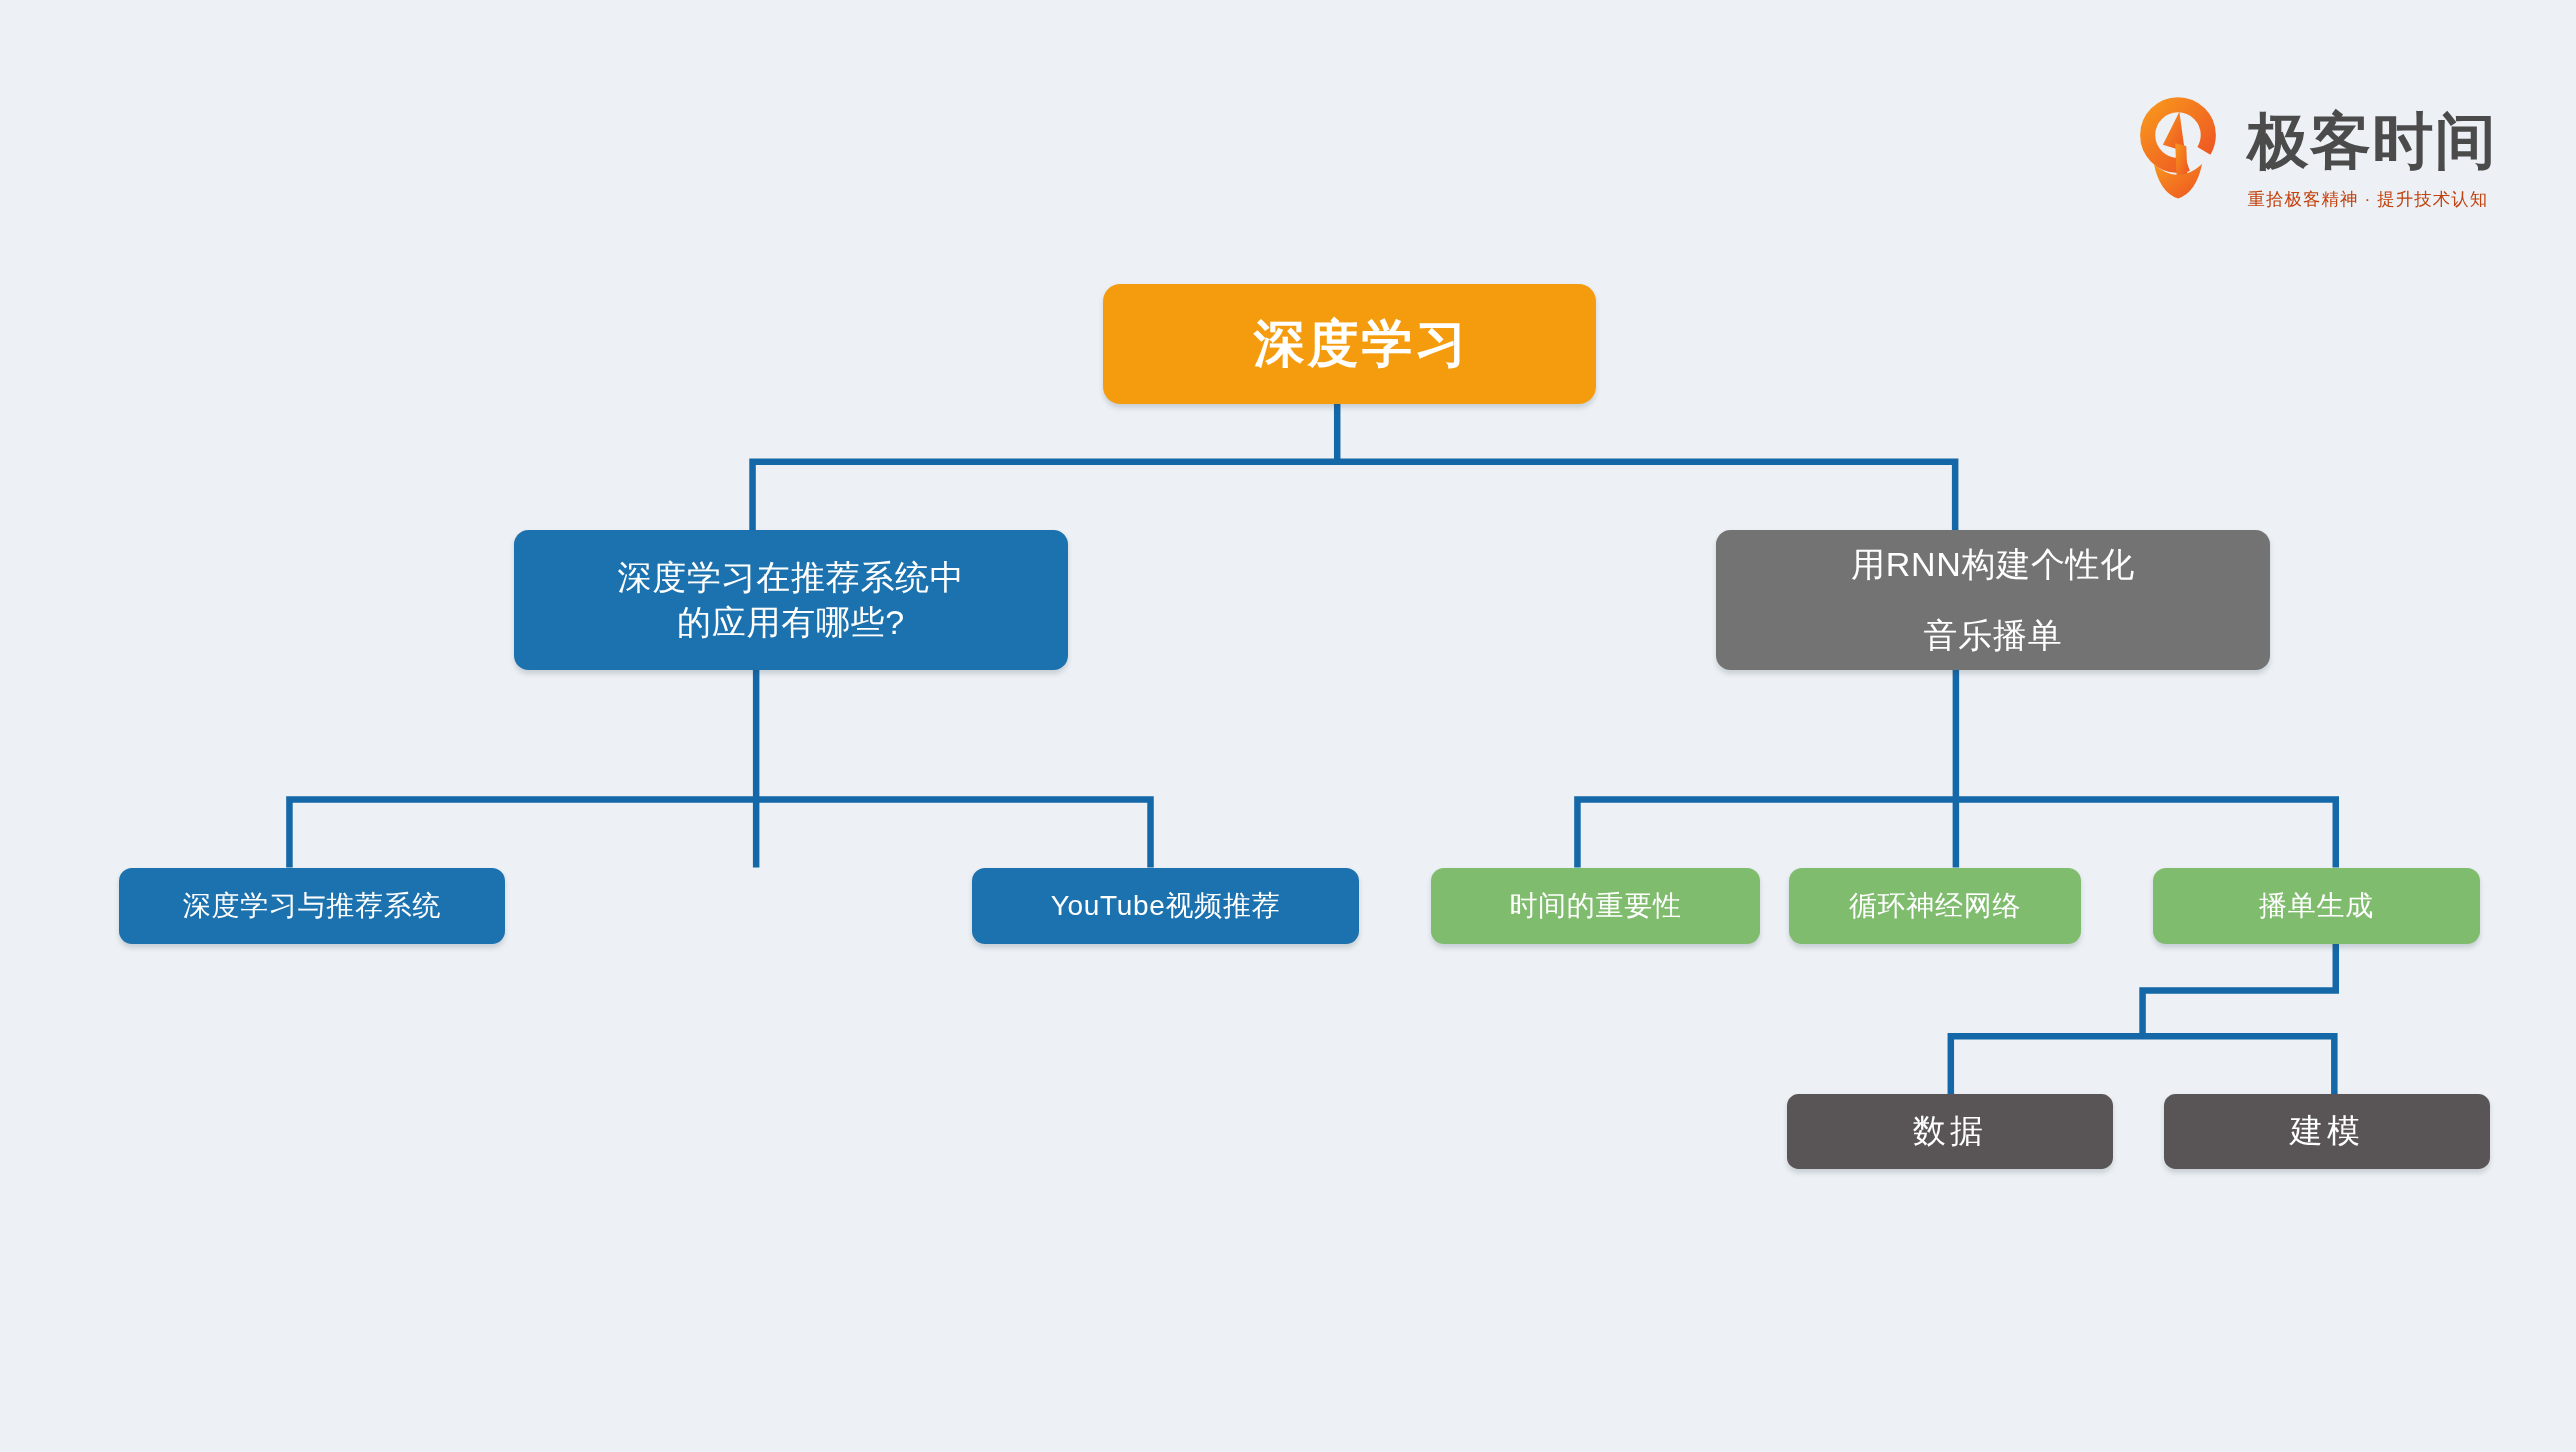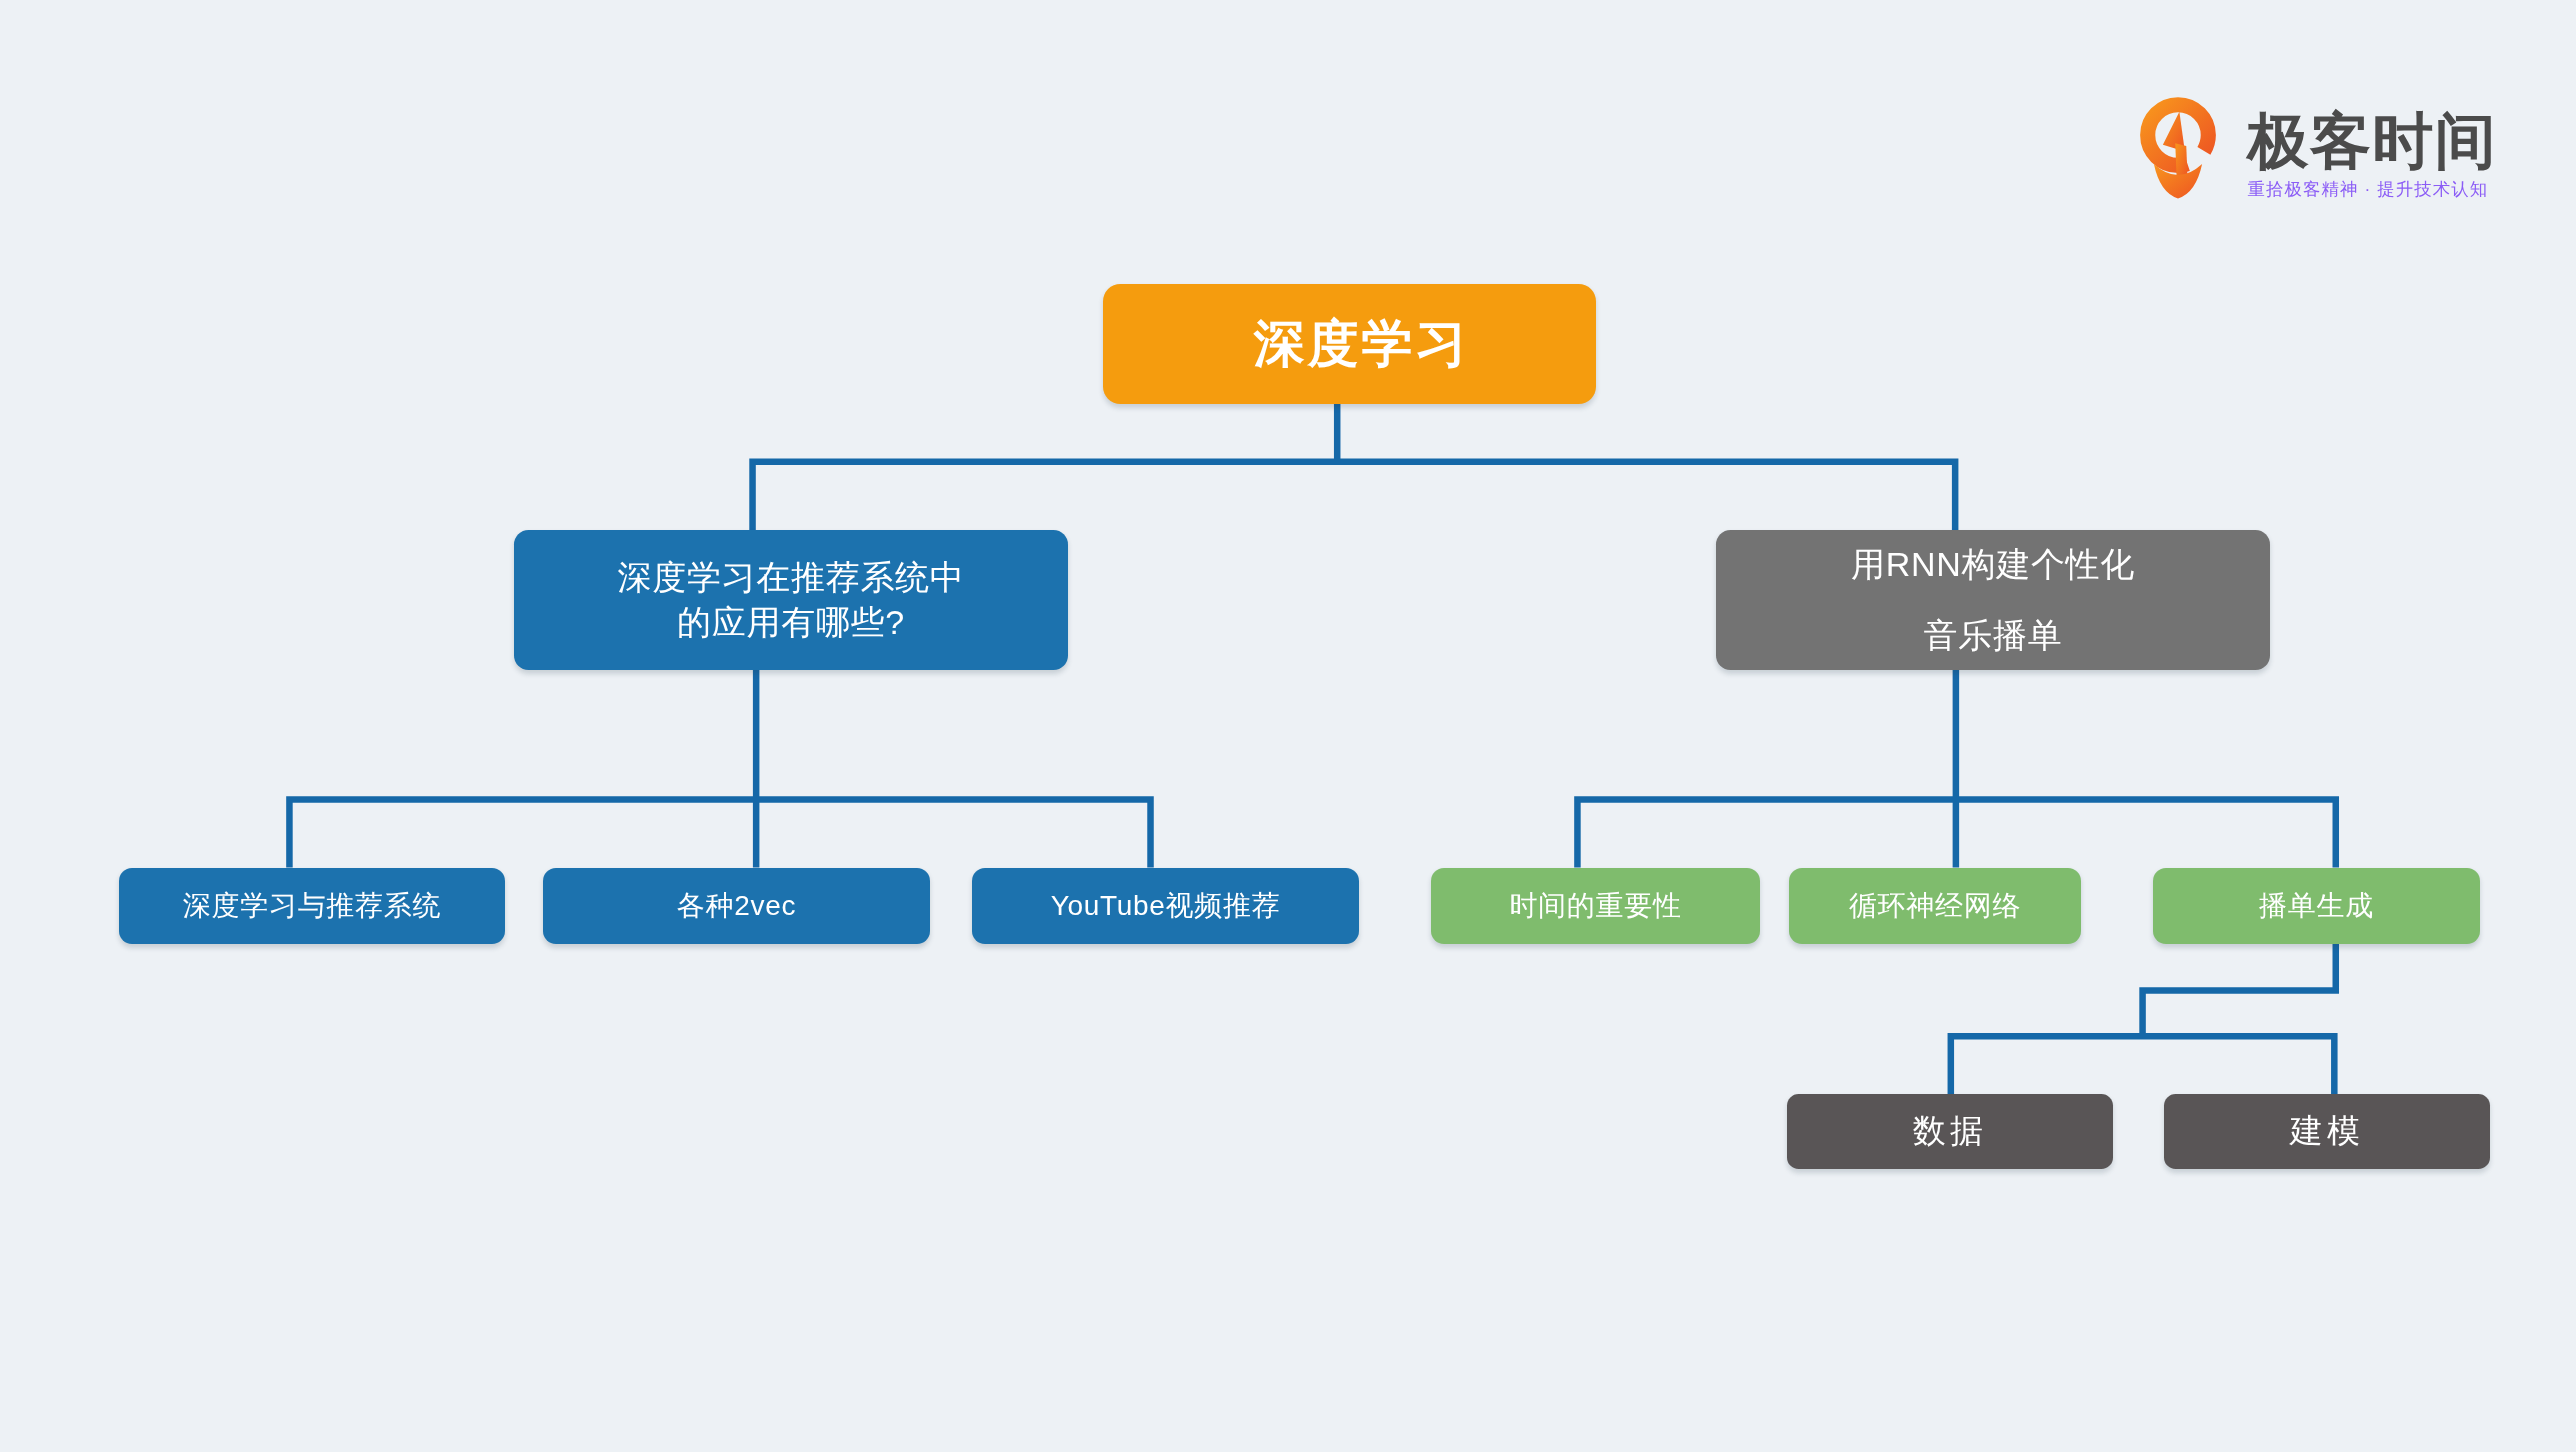--- a/index.html
+++ b/index.html
@@ -55,21 +55,21 @@
     position:absolute;left:2136px;top:91px;
     display:flex;flex-direction:row;align-items:flex-start;
   }
   .logo-mark{width:84px;height:124px;flex:0 0 auto;}
   .logo-text{margin-left:27.5px;margin-top:20px;}
   .logo-title{
     font-size:61px;font-weight:700;color:#4B4B4B;
     letter-spacing:1.4px;line-height:1;white-space:nowrap;
   }
   .logo-slogan{
-    margin-top:5px;font-size:17.4px;color:#8b5cf6;
+    margin-top:15px;font-size:17.4px;color:#c2410c;
     letter-spacing:1.1px;white-space:nowrap;
   }
 </style>
 </head>
 <body>
 
 <div class="canvas">
 
   <svg class="wires" width="2576" height="1453" viewBox="0 0 3560 2008">
     <g stroke="#1568A8" stroke-width="9" fill="none">
@@ -88,23 +88,20 @@
     <span>深度学习在推荐系统中</span>
     <span>的应用有哪些?</span>
   </div>
   <div class="node branch green">
     <span>用RNN构建个性化</span>
     <span>音乐播单</span>
   </div>
 
   <div class="node leaf blue b1">
     <span>深度学习与推荐系统</span>
-  </div>
-  <div class="node leaf blue b2">
-    <span>各种2vec</span>
   </div>
   <div class="node leaf blue b3">
     <span>YouTube视频推荐</span>
   </div>
 
   <div class="node leaf green g1">
     <span>时间的重要性</span>
   </div>
   <div class="node leaf green g2">
     <span>循环神经网络</span>

